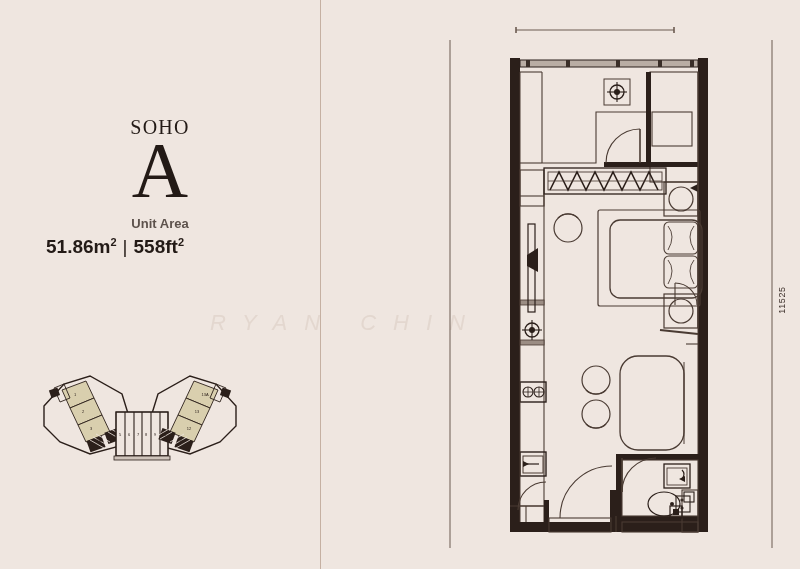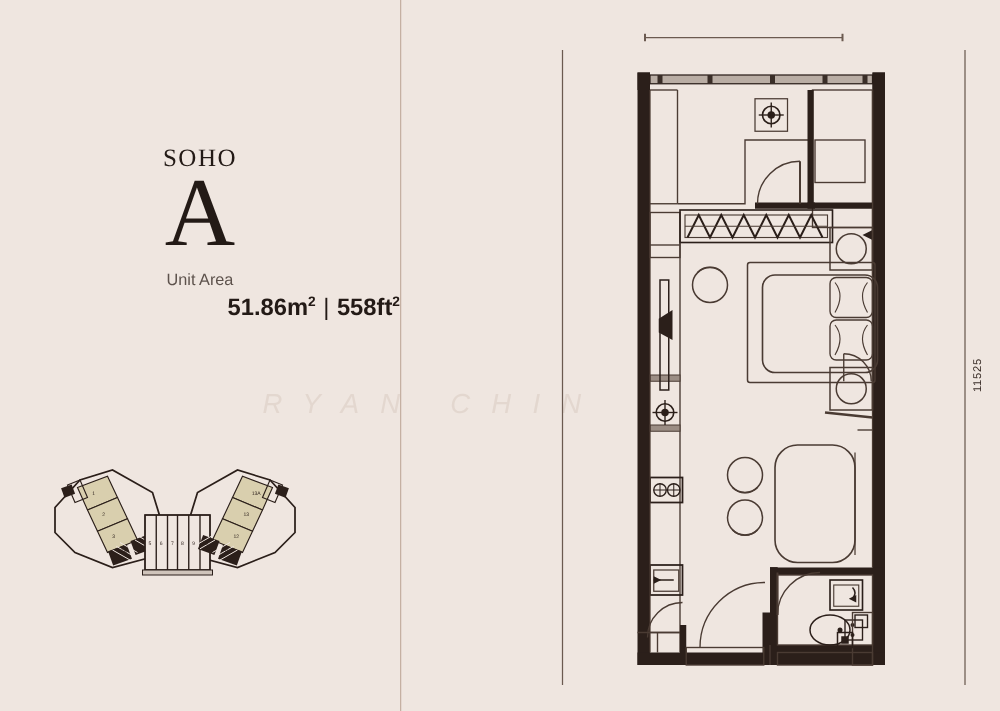--- a/index.html
+++ b/index.html
@@ -56,26 +56,27 @@
     line-height: 78px;
     color: #231a16;
   }
   .unit-area-label {
     position: absolute;
     left: 0; right: 0;
     top: 216px;
     text-align: center;
     font-size: 13px;
     color: #5d524c;
+    font-weight: bold;
   }
   .unit-area-value {
     position: absolute;
     left: 12px; right: 0;
     top: 236px;
-    text-align: right;
+    text-align: left;
     font-size: 19px;
     font-weight: bold;
     color: #231a16;
     white-space: nowrap;
     padding-left: 34px;
   }
   .unit-area-value sup { font-size: 11px; }
   .unit-sep {
     display: inline-block;
     margin: 0 6px;

